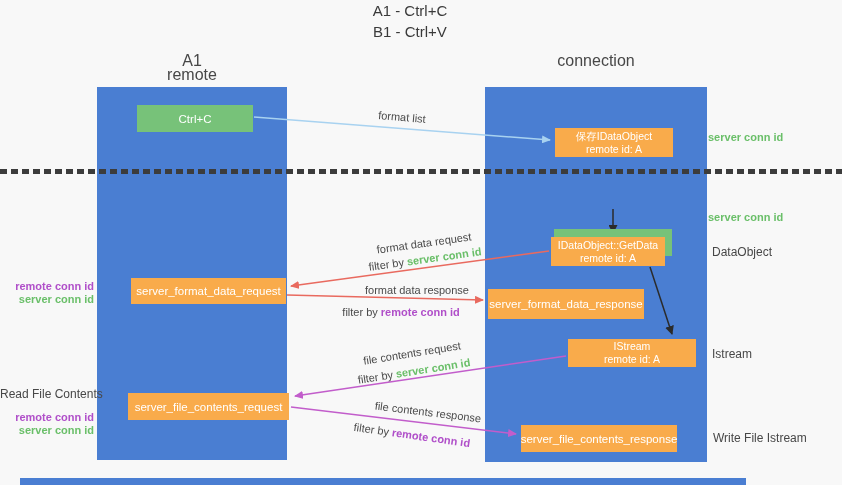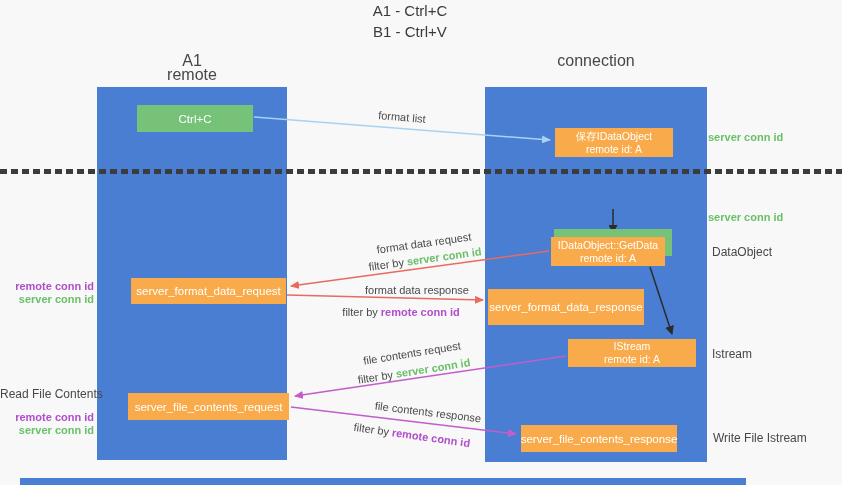--- a/index.html
+++ b/index.html
@@ -133,21 +133,21 @@
 
   <div class="box orange" style="left:551px;top:237px;width:114px;height:29px;">
     <span class="ln">IDataObject::GetData</span>
     <span class="ln">remote id: A</span>
   </div>
 
   <div class="box orange single" style="left:131px;top:278px;width:155px;height:26px;">
     <span>server_format_data_request</span>
   </div>
 
-  <div class="box orange single" style="left:488px;top:289px;width:156px;height:36px;">
+  <div class="box orange single" style="left:488px;top:289px;width:156px;height:30px;">
     <span>server_format_data_response</span>
   </div>
 
   <div class="box orange" style="left:568px;top:339px;width:128px;height:28px;">
     <span class="ln">IStream</span>
     <span class="ln">remote id: A</span>
   </div>
 
   <div class="box orange single" style="left:521px;top:425px;width:156px;height:27px;">
     <span>server_file_contents_response</span>

